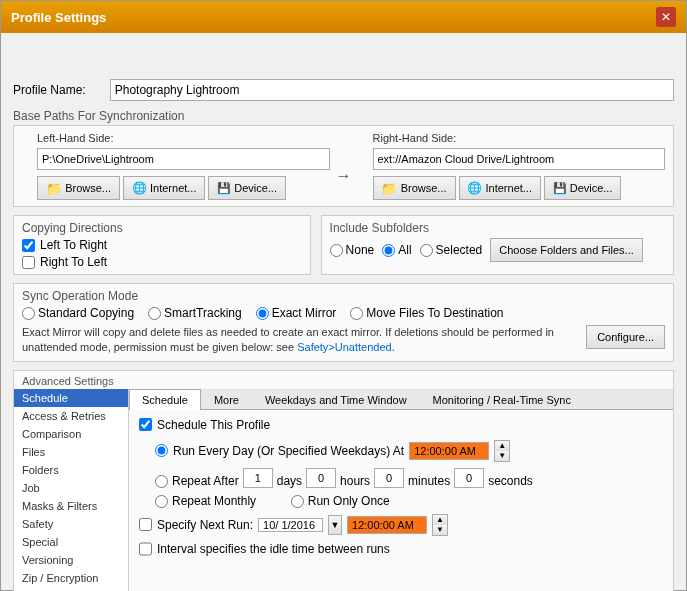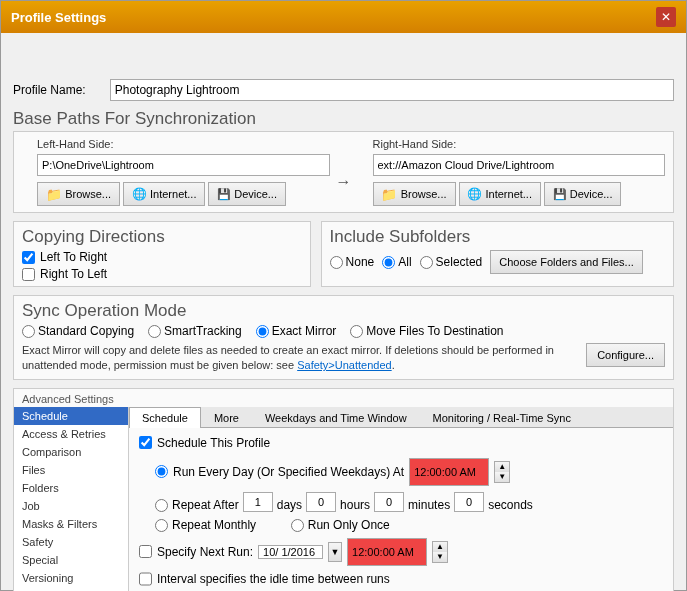--- a/index.html
+++ b/index.html
@@ -60,21 +60,21 @@
     .profile-name-input {
       flex: 1;
       height: 22px;
       border: 1px solid #aaa;
       padding: 2px 4px;
       font-size: 12px;
       background: white;
     }
     
     .section-title {
-      font-size: 17px;
+      font-size: 12px;
       color: #555;
       margin-bottom: 2px;
     }
     
     .paths-section {
       border: 1px solid #ccc;
       padding: 6px 8px;
       background: #fafafa;
     }
     
@@ -190,21 +190,20 @@
     
     .sync-info-text {
       font-size: 11px;
       color: #333;
       flex: 1;
       line-height: 1.4;
     }
     
     .link-text {
       color: #0066cc;
-      text-decoration: underline;
       cursor: pointer;
       margin-top: 36px;
     }
     
     .advanced-section {
       border: 1px solid #ccc;
       background: #fafafa;
       flex: 1;
       display: flex;
       flex-direction: column;
@@ -279,26 +278,26 @@
     
     .schedule-option {
       display: flex;
       align-items: center;
       gap: 5px;
       margin-bottom: 6px;
       padding-left: 16px;
     }
     
     .time-input {
-      height: 28px;
+      height: 18px;
       width: 80px;
       border: 1px solid #aaa;
       padding: 1px 4px;
       font-size: 11px;
-      background: #ef4444;
+      background: #f97316;
     }
     
     .spin-btn {
       display: flex;
       flex-direction: column;
       border: 1px solid #aaa;
       cursor: pointer;
     }
     
     .spin-up, .spin-down {

